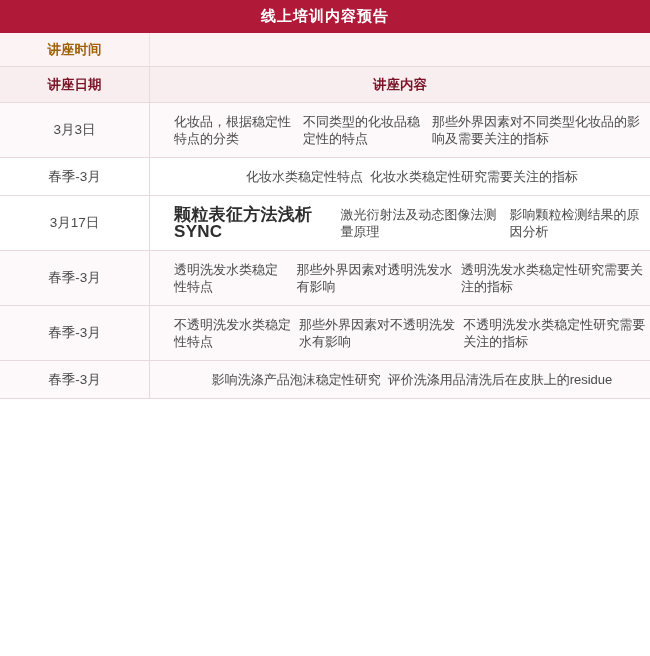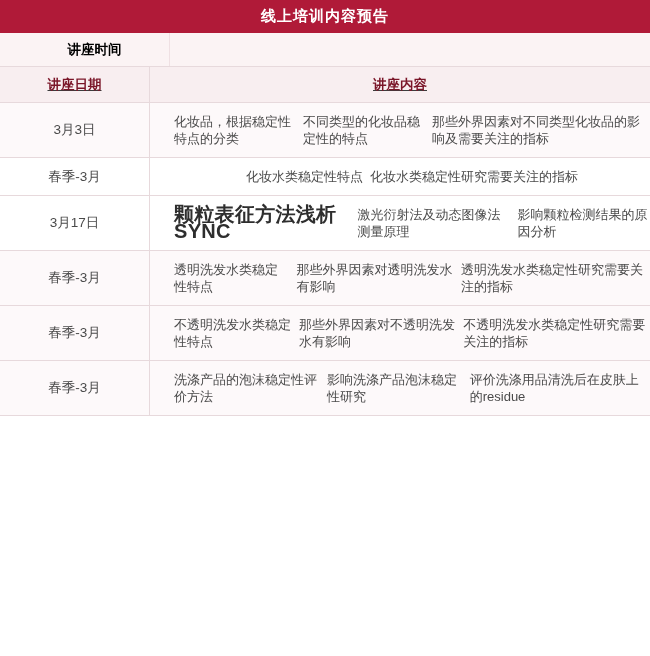--- a/index.html
+++ b/index.html
@@ -40,22 +40,21 @@
     background: #fbf3f4;
     height: 33px;
   }
   .subhead-row .cell-left,
   .subhead-row .cell-right {
     display: flex;
     align-items: center;
     justify-content: center;
     font-size: 13.5px;
     font-weight: bold;
-    color: #000000;
-    margin-left: 20px;
+    color: #a16207;
   }
   .cell-left {
     width: 150px;
     min-width: 150px;
     box-sizing: border-box;
     border-right: 1px solid #e7d9dc;
     display: flex;
     align-items: center;
     justify-content: center;
     text-align: center;
@@ -63,21 +62,20 @@
   .cell-right {
     flex: 1;
     box-sizing: border-box;
     padding: 0;
   }
   .subhead-row .cell-left { border-right: 1px solid #efe0e3; }
   .header2-row {
     background: #f7eceE;
     background: #f8eef0;
     height: 35px;
-    text-decoration: underline;
   }
   .header2-row .cell-left,
   .header2-row .cell-right {
     display: flex;
     align-items: center;
     justify-content: center;
     font-size: 13.5px;
     font-weight: bold;
     color: #7a1528;
   }
@@ -92,21 +90,21 @@
     justify-content: center;
     gap: 7px;
   }
   .line {
     font-size: 13px;
     color: #4a4a4a;
     line-height: 17px;
   }
   .line.strong {
     font-weight: bold;
-    font-size: 20px;
+    font-size: 17px;
     color: #2e2e2e;
     letter-spacing: 0.3px;
   }
   .alt {
     background: #fdf9fa;
   }
   .plain {
     background: #ffffff;
   }
 </style>
@@ -164,20 +162,19 @@
         <div class="cell-left">春季-3月</div>
         <div class="cell-right">
           <div class="line">不透明洗发水类稳定性特点</div>
           <div class="line">那些外界因素对不透明洗发水有影响</div>
           <div class="line">不透明洗发水类稳定性研究需要关注的指标</div>
         </div>
       </div>
       <div class="row data-row alt">
         <div class="cell-left">春季-3月</div>
         <div class="cell-right">
-          <div class="line">洗涤产品的泡沫稳定性评价方法</div>
           <div class="line">影响洗涤产品泡沫稳定性研究</div>
           <div class="line">评价洗涤用品清洗后在皮肤上的residue</div>
         </div>
       </div>
     </div>
 
 </div>
 
 </body></html>

